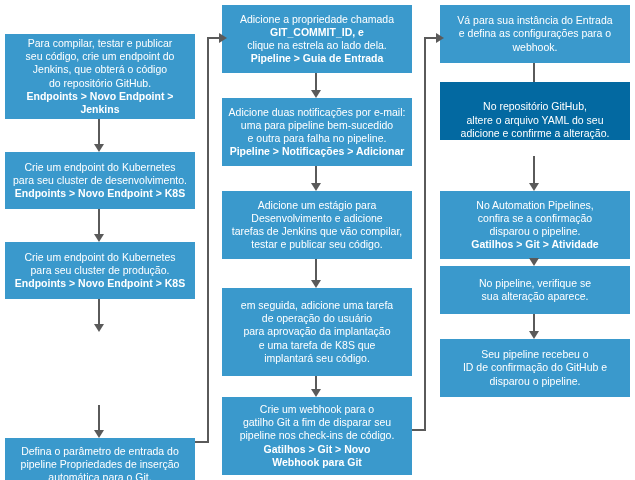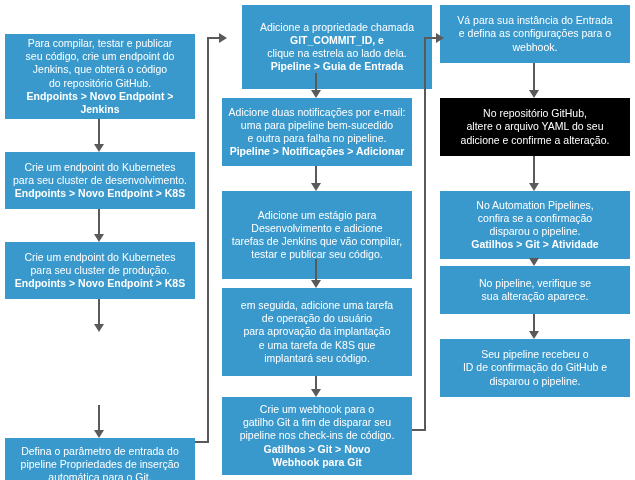--- a/index.html
+++ b/index.html
@@ -145,21 +145,21 @@
 
     <div class="flow-box" style="background: rgb(58, 153, 204); color: rgb(255, 255, 255); top: 409px; height: 66px;">
         <span class="line">Defina o parâmetro de entrada do</span>
         <span class="line">pipeline Propriedades de inserção</span>
         <span class="line">automática para o Git.</span>
         <span class="line bold">Pipeline &gt; Guia de Entrada</span>
       </div>
   </div>
 
   <div class="column" id="column-2">
-    <div class="flow-box" style="background: rgb(58, 153, 204); color: rgb(255, 255, 255); top: 5px; height: 84px; margin-left: 20px;">
+    <div class="flow-box" style="background: rgb(58, 153, 204); color: rgb(255, 255, 255); top: 5px; height: 68px;">
         <span class="line">Adicione a propriedade chamada</span>
         <span class="line bold">GIT_COMMIT_ID, e</span>
         <span class="line">clique na estrela ao lado dela.</span>
         <span class="line bold">Pipeline &gt; Guia de Entrada</span>
       </div>
     <div class="v-arrow" style="top: 73px; height: 25px; color: rgb(90, 90, 90);">
         <div class="shaft" style="height: 18px; background: rgb(90, 90, 90);"></div>
         <div class="head" style="border-top-color: rgb(90, 90, 90);"></div>
       </div>
 
@@ -167,21 +167,21 @@
         <span class="line">Adicione duas notificações por e-mail:</span>
         <span class="line">uma para pipeline bem-sucedido</span>
         <span class="line">e outra para falha no pipeline.</span>
         <span class="line bold">Pipeline &gt; Notificações &gt; Adicionar</span>
       </div>
     <div class="v-arrow" style="top: 166px; height: 25px; color: rgb(90, 90, 90);">
         <div class="shaft" style="height: 18px; background: rgb(90, 90, 90);"></div>
         <div class="head" style="border-top-color: rgb(90, 90, 90);"></div>
       </div>
 
-    <div class="flow-box" style="background: rgb(58, 153, 204); color: rgb(255, 255, 255); top: 191px; height: 88px;">
+    <div class="flow-box" style="background: rgb(58, 153, 204); color: rgb(255, 255, 255); top: 191px; height: 68px;">
         <span class="line">Adicione um estágio para</span>
         <span class="line">Desenvolvimento e adicione</span>
         <span class="line">tarefas de Jenkins que vão compilar,</span>
         <span class="line">testar e publicar seu código.</span>
       </div>
     <div class="v-arrow" style="top: 259px; height: 29px; color: rgb(90, 90, 90);">
         <div class="shaft" style="height: 22px; background: rgb(90, 90, 90);"></div>
         <div class="head" style="border-top-color: rgb(90, 90, 90);"></div>
       </div>
 
@@ -210,21 +210,21 @@
     <div class="flow-box" style="background: rgb(58, 153, 204); color: rgb(255, 255, 255); top: 5px; height: 58px;">
         <span class="line">Vá para sua instância do Entrada</span>
         <span class="line">e defina as configurações para o</span>
         <span class="line">webhook.</span>
       </div>
     <div class="v-arrow" style="top: 63px; height: 35px; color: rgb(90, 90, 90);">
         <div class="shaft" style="height: 28px; background: rgb(90, 90, 90);"></div>
         <div class="head" style="border-top-color: rgb(90, 90, 90);"></div>
       </div>
 
-    <div class="flow-box" style="background: #000000; color: rgb(255, 255, 255); top: 98px; height: 58px;">
+    <div class="flow-box" style="background: #0369a1; color: rgb(255, 255, 255); top: 82px; height: 58px; justify-content: flex-end;">
         <span class="line">No repositório GitHub,</span>
         <span class="line">altere o arquivo YAML do seu</span>
         <span class="line">adicione e confirme a alteração.</span>
       </div>
     <div class="v-arrow" style="top: 156px; height: 35px; color: rgb(90, 90, 90);">
         <div class="shaft" style="height: 28px; background: rgb(90, 90, 90);"></div>
         <div class="head" style="border-top-color: rgb(90, 90, 90);"></div>
       </div>
 
     <div class="flow-box" style="background: rgb(58, 153, 204); color: rgb(255, 255, 255); top: 191px; height: 68px;">

